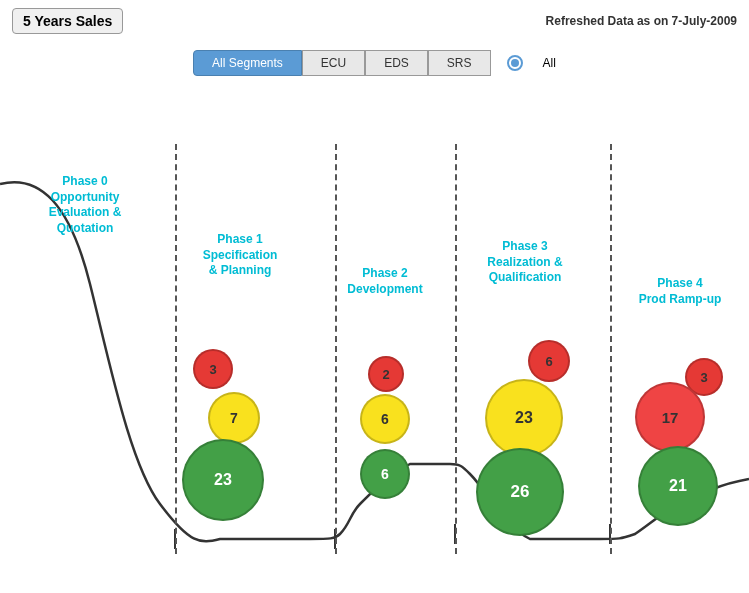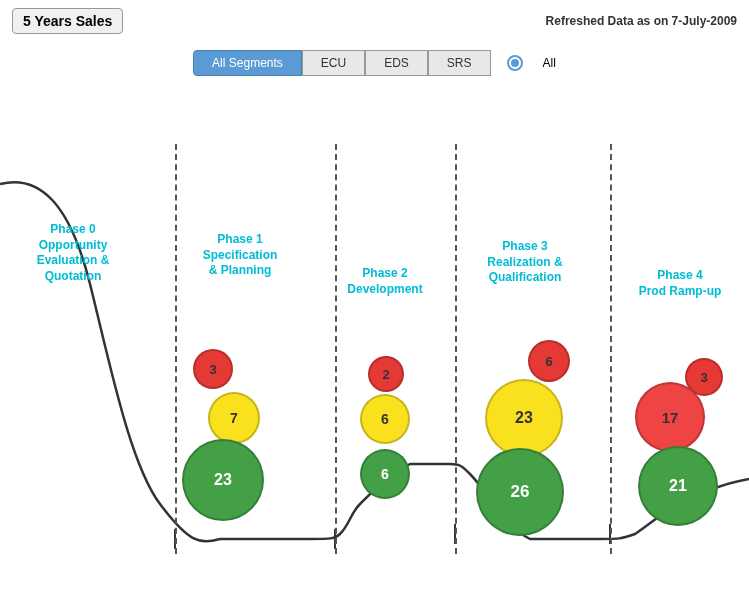--- a/index.html
+++ b/index.html
@@ -175,33 +175,33 @@
              L 310,455 C 330,455 335,455 340,450 C 350,440 350,430 360,420 C 380,400 390,390 410,380
              L 450,380 C 460,380 462,382 470,390 C 490,410 500,440 530,455
              L 600,455 C 620,455 620,455 635,450 C 650,440 660,430 680,420 C 700,410 720,400 749,395" fill="none" stroke="#333" stroke-width="2.5"></path>
 
     <line x1="175" y1="445" x2="175" y2="465" stroke="#333" stroke-width="2"></line>
     <line x1="335" y1="445" x2="335" y2="465" stroke="#333" stroke-width="2"></line>
     <line x1="455" y1="440" x2="455" y2="460" stroke="#333" stroke-width="2"></line>
     <line x1="610" y1="440" x2="610" y2="460" stroke="#333" stroke-width="2"></line>
   </svg>
 
-  <div class="phase-label" style="left:8px; top:90px; width:130px;margin-top:48px;">
+  <div class="phase-label" style="left:20px; top:90px; width:130px;">
     Phase 0<br>Opportunity<br>Evaluation &amp;<br>Quotation
   </div>
   <div class="phase-label" style="left:175px; top:148px; width:130px;">
     Phase 1<br>Specification<br>&amp; Planning
   </div>
   <div class="phase-label" style="left:325px; top:182px; width:120px;">
     Phase 2<br>Development
   </div>
   <div class="phase-label" style="left:455px; top:155px; width:140px;">
     Phase 3<br>Realization &amp;<br>Qualification
   </div>
-  <div class="phase-label" style="left:615px; top:184px; width:130px;">
+  <div class="phase-label" style="left:615px; top:192px; width:130px;">
     Phase 4<br>Prod Ramp-up
   </div>
 
   <div class="divider" style="left:175px;"></div>
   <div class="divider" style="left:335px;"></div>
   <div class="divider" style="left:455px;"></div>
   <div class="divider" style="left:610px;"></div>
 
   <div class="bubble" style="width:40px;height:40px;background:#e53935;left:193px;top:265px;font-size:13px;">3</div>
 

